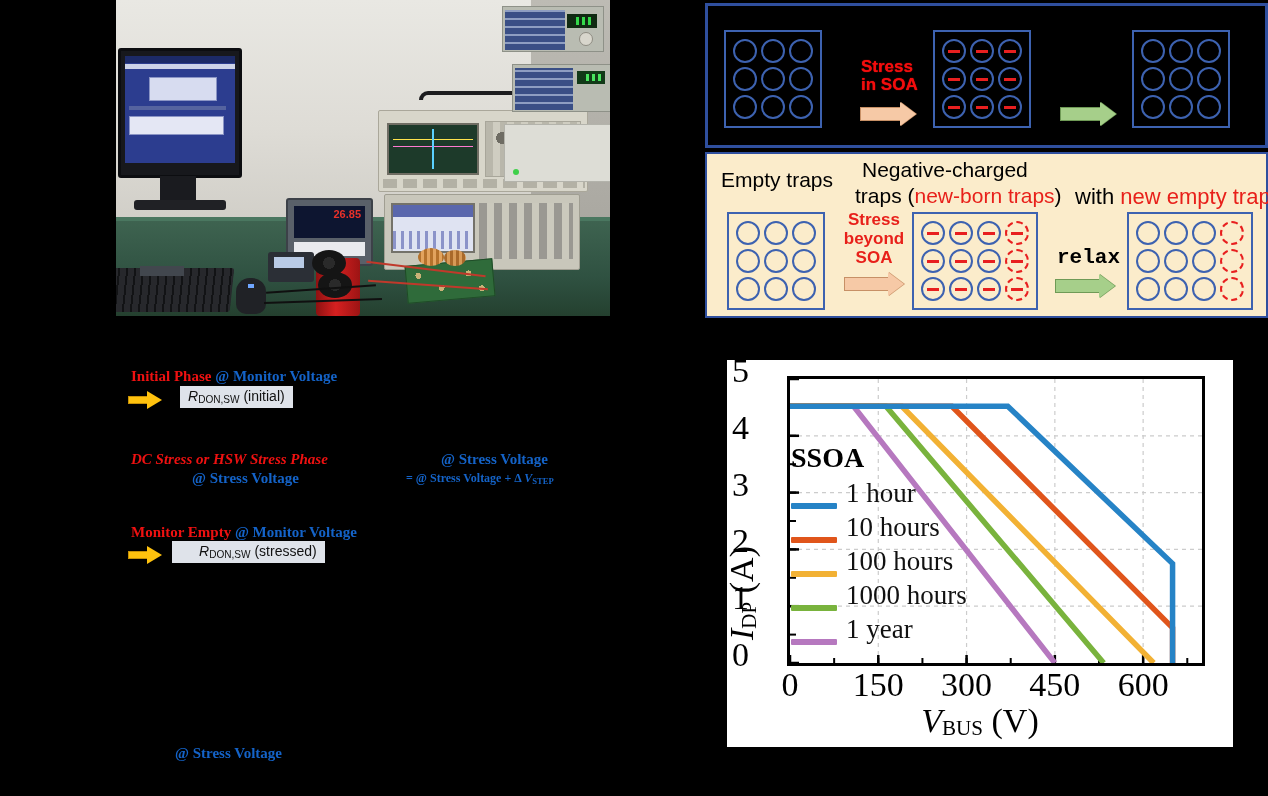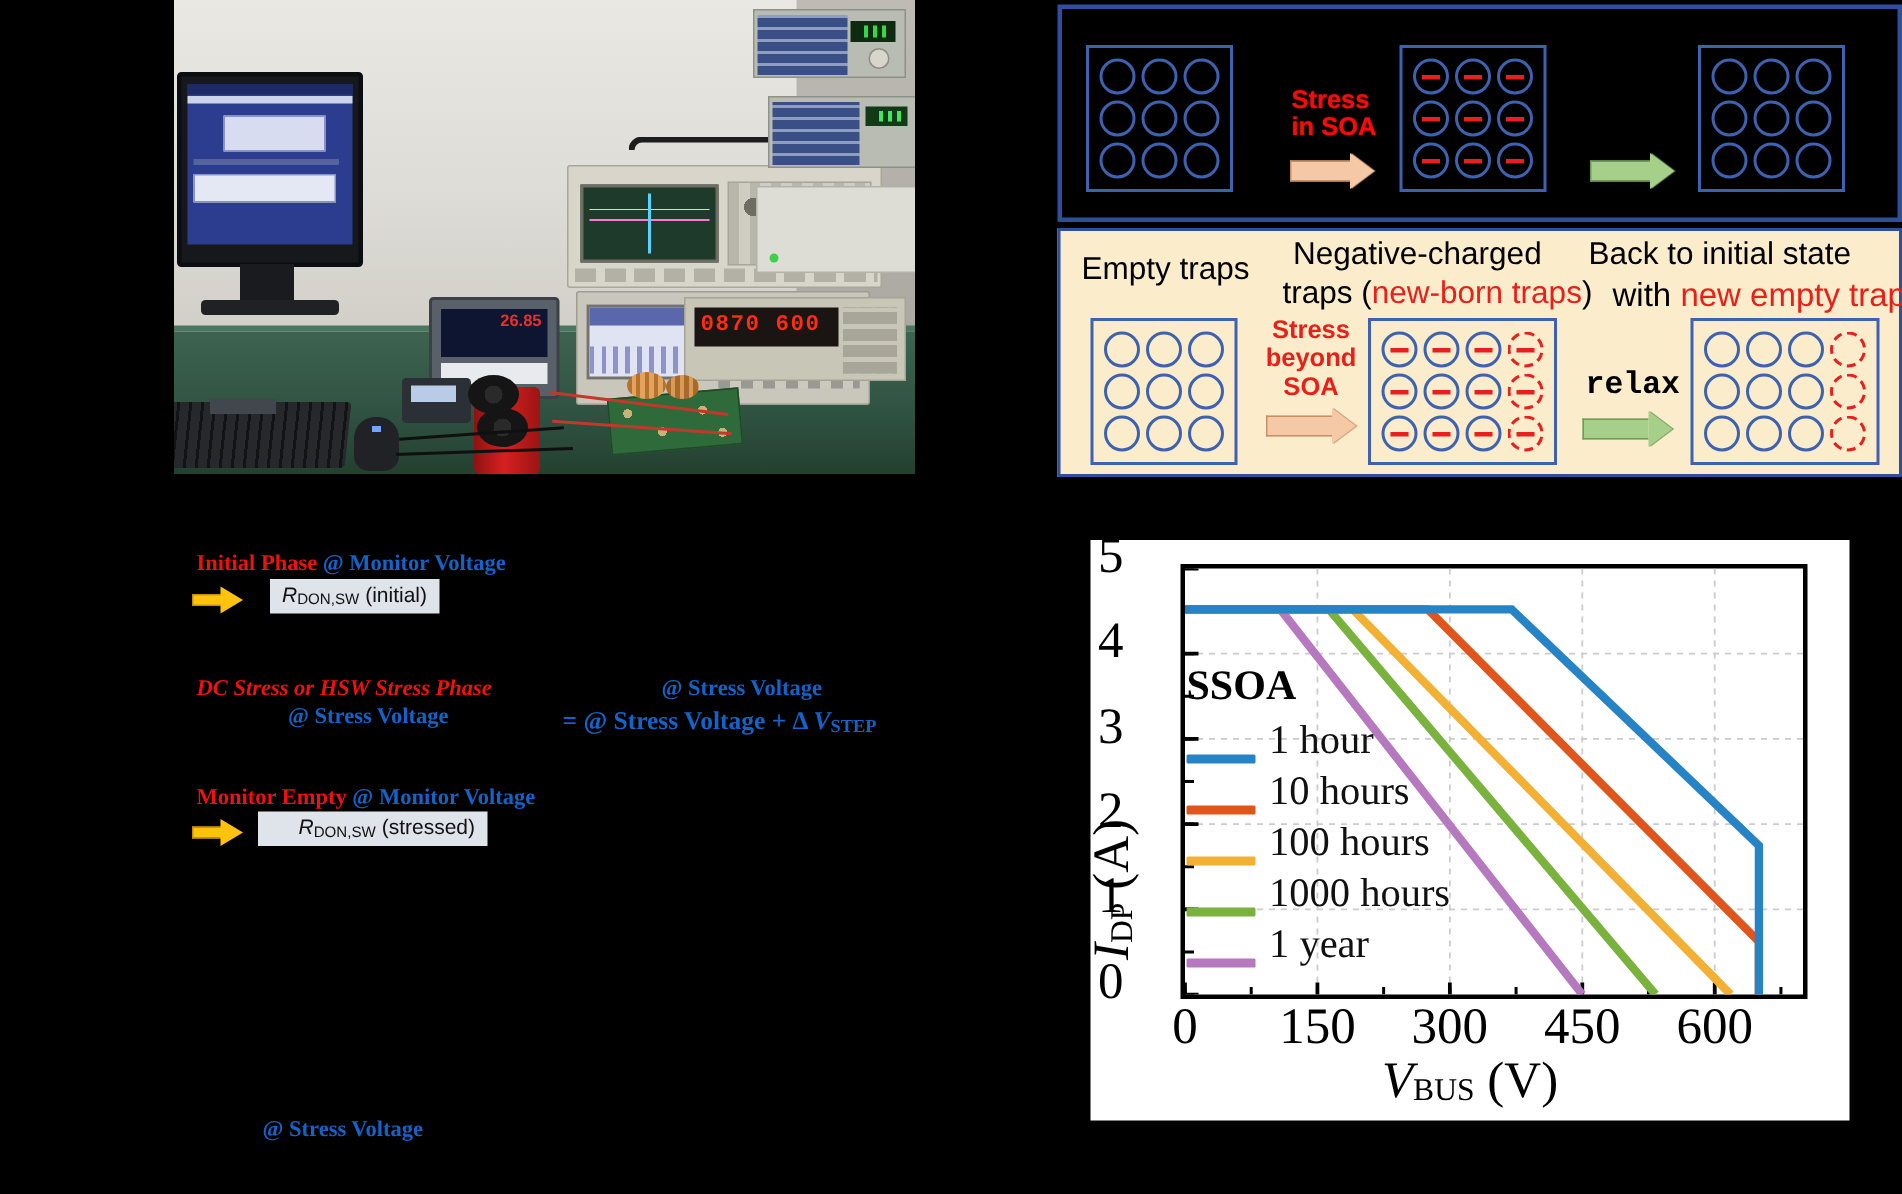--- a/index.html
+++ b/index.html
@@ -273,25 +273,20 @@
       <div class="ps1-k"></div>
     </div>
     <div class="ps2">
       <div class="ps2-l"></div>
       <div class="ps2-d"></div>
     </div>
     <div class="ps3">
       <div class="ps3-led"></div>
     </div>
 
-    <div class="dmm">
-      <div class="dmm-d"></div>
-      <div class="dmm-t">0870  600</div>
-      <div class="dmm-k"></div>
-    </div>
 
     <div class="probe"></div>
     <div class="board"></div>
     <div class="coil"></div>
     <div class="coil2"></div>
     <div class="redcan"></div>
     <div class="fan1"></div>
     <div class="fan2"></div>
     <div class="wire" style="left:250px;top:268px;width:120px;transform:rotate(7deg);"></div>
     <div class="wire" style="left:252px;top:284px;width:120px;transform:rotate(4deg);"></div>
@@ -373,21 +368,20 @@
 
   <div class="trap-panel">
 
     <div class="tp-txt" style="left:14px; top:14px; font-size:21px;">Empty traps</div>
 
     <div class="tp-txt" style="left:155px; top:4px; font-size:21px;">Negative-charged</div>
     <div class="tp-txt" style="left:148px; top:30px; font-size:21px; white-space:nowrap;">
       <span>traps (</span><span class="tp-red">new-born traps</span><span>)</span>
     </div>
 
-    <div class="tp-txt" style="left:352px; top:4px; font-size:21px; white-space:nowrap;">Back to initial state</div>
     <div class="tp-txt" style="left:368px; top:30px; font-size:22px; white-space:nowrap;">
       <span>with </span><span class="tp-red">new empty traps</span>
     </div>
 
     <div class="trap-box trap-grid" style="left:20px; top:58px; grid-template-columns:repeat(3,24px); grid-template-rows:repeat(3,24px); background:transparent;">
       <div class="circ"></div>
       <div class="circ"></div>
       <div class="circ"></div>
       <div class="circ"></div>
       <div class="circ"></div>
@@ -480,21 +474,21 @@
 
   <div class="rbox" style="left:180px; top:386px;">
     <i>R</i><span class="sub">DON,SW</span>
     <span>(initial)</span>
   </div>
 
   <div class="tb red-bi" style="left:131px; top:451px; font-size:15px;">DC Stress or HSW Stress Phase</div>
   <div class="tb blue-b" style="left:192px; top:470px; font-size:15px;">@ Stress Voltage</div>
 
   <div class="tb blue-b" style="left:441px; top:451px; font-size:15px;">@ Stress Voltage</div>
-  <div class="tb blue-b" style="left:375px; top:471px; font-size:17px; white-space:nowrap;">
+  <div class="tb blue-b" style="left:406px; top:471px; font-size:12px; white-space:nowrap;">
     <span>= @ Stress Voltage + Δ </span><i>V</i><span class="sub">STEP</span>
   </div>
 
   <div class="tb" style="left:131px; top:524px; font-size:15px;">
     <span class="red-b">Monitor Empty</span>
     <span class="blue-b">@ Monitor Voltage</span>
   </div>
 
   <div class="yellow-arrow" style="left:128px; top:546px;">
     <div class="ya-body"></div>

